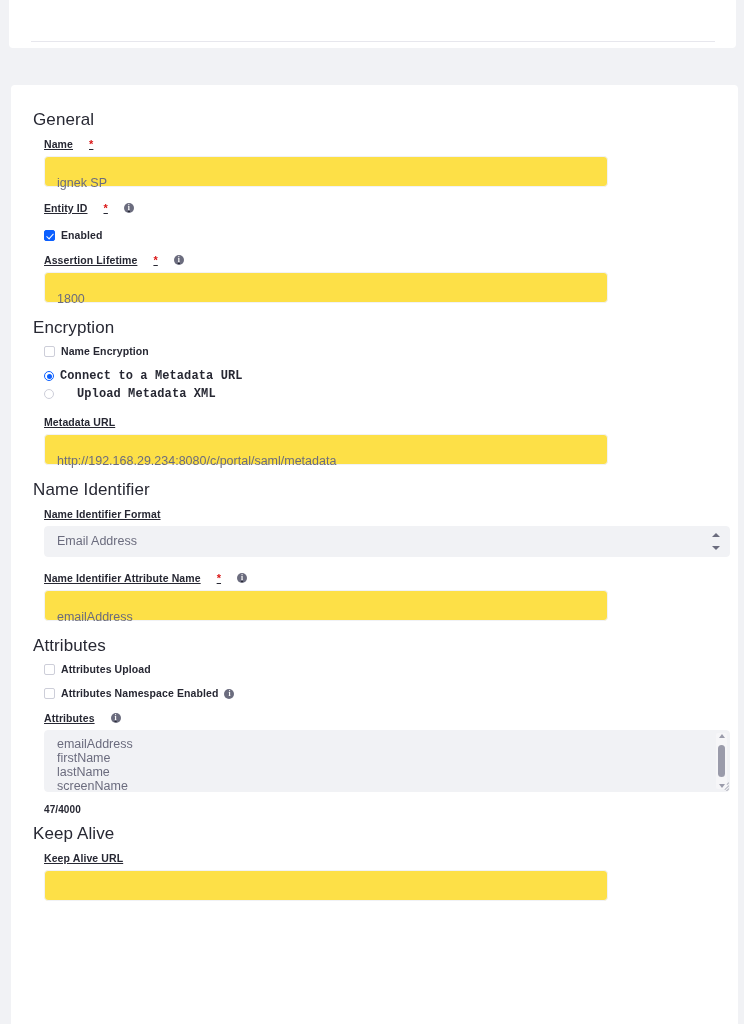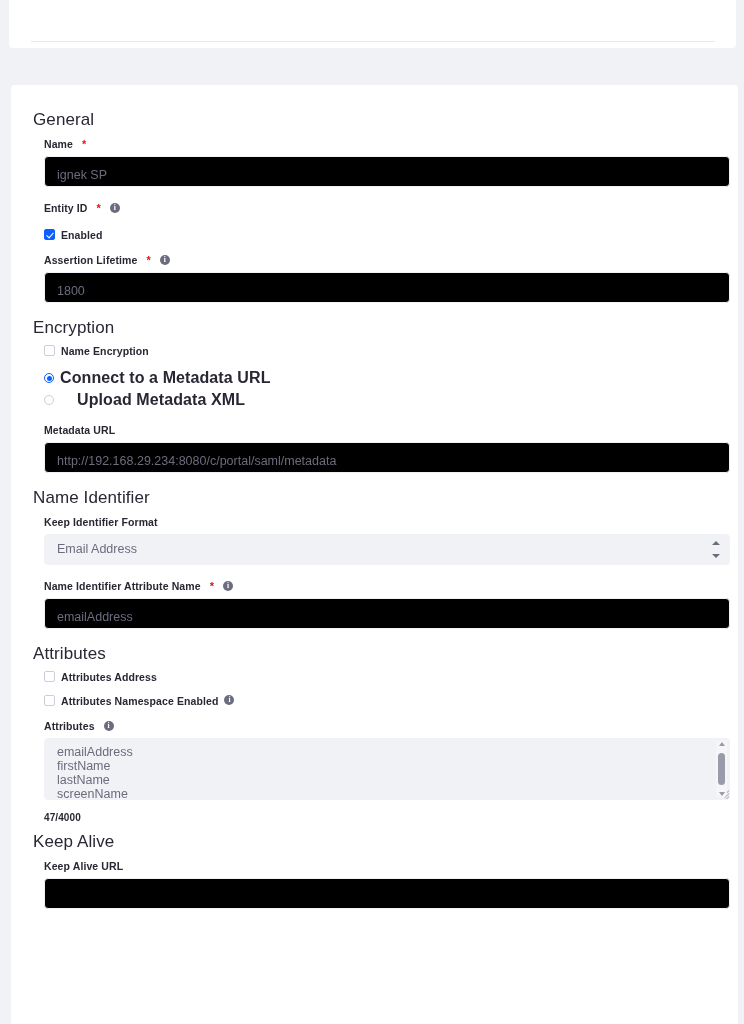--- a/index.html
+++ b/index.html
@@ -77,34 +77,35 @@
   .field { margin-left: 11px; margin-bottom: 14px; }
 
   .field-label {
     font-size: 10.5px;
     font-weight: 700;
     color: #272833;
     line-height: 14px;
     margin-bottom: 5px;
     display: flex;
     align-items: center;
-    gap: 9px;
+    gap: 16px;
     letter-spacing: .1px;
+    text-decoration: underline;
   }
   .req { color: #da1414; font-size: 11px; line-height: 10px; }
 
   .text-input {
-    width: 686px;
+    width: 564px;
     height: 31px;
-    background: #000000;
+    background: #fde047;
     border: 1px solid #f1f2f5;
     border-radius: 4px;
     font-size: 12.5px;
     color: #6b6c7e;
-    padding: 4px 12px;
+    padding: 12px 12px;
     font-family: "Liberation Sans", sans-serif;
     line-height: 29px;
     display: block;
   }
   .text-input.empty { color: #a7a9bc; }
 
   .select-wrap { position: relative; width: 686px; }
   .select-input {
     width: 686px;
     height: 31px;
@@ -133,21 +134,21 @@
     border-left: 4px solid transparent;
     border-right: 4px solid transparent;
   }
   .ar-up { border-bottom: 4.5px solid #6b6c7e; }
   .ar-dn { border-top: 4.5px solid #6b6c7e; }
 
   
   .check-row {
     margin-left: 11px;
     display: flex;
-    align-items: flex-start;
+    align-items: flex-end;
     gap: 6px;
     margin-bottom: 12px;
   }
   .cbox {
     width: 11px; height: 11px;
     border: 1px solid #cdced9;
     border-radius: 2px;
     background: #fff;
     flex: none;
   }
@@ -194,24 +195,25 @@
   }
   .rbox.sel::after {
     content:"";
     position:absolute;
     left: 1.5px; top: 1.5px;
     width: 5px; height: 5px;
     border-radius: 50%;
     background: #0b5fff;
   }
   .radio-label {
-    font-size: 16px;
+    font-size: 12px;
     font-weight: 700;
     color: #272833;
     letter-spacing: .1px;
+    font-family: Liberation Mono, monospace;
   }
 
   
   .info-icon {
     width: 10px; height: 10px;
     border-radius: 50%;
     background: #6b6c7e;
     display: inline-flex;
     align-items: center;
     justify-content: center;
@@ -370,21 +372,21 @@
       <div class="field-label">
         <span>Metadata URL</span>
       </div>
       <div class="text-input">http://192.168.29.234:8080/c/portal/saml/metadata</div>
     </div>
 
     <h2 class="section-title spaced">Name Identifier</h2>
 
     <div class="field">
       <div class="field-label">
-        <span>Keep Identifier Format</span>
+        <span>Name Identifier Format</span>
       </div>
       <div class="select-wrap">
         <div class="select-input">Email Address</div>
         <span class="select-arrows">
           <span class="ar-up"></span>
             <span class="ar-dn"></span>
         </span>
       </div>
     </div>
 
@@ -394,21 +396,21 @@
         <span class="req">*</span>
         <span class="info-icon">i</span>
       </div>
       <div class="text-input">emailAddress</div>
     </div>
 
     <h2 class="section-title spaced">Attributes</h2>
 
     <div class="check-row">
       <span class="cbox"></span>
-      <span class="check-label">Attributes Address</span>
+      <span class="check-label">Attributes Upload</span>
     </div>
 
     <div class="check-row">
       <span class="cbox"></span>
       <span class="check-label">Attributes Namespace Enabled</span>
       <span class="info-icon">i</span>
     </div>
 
     <div class="field" style="margin-bottom:0;">
       <div class="field-label">

